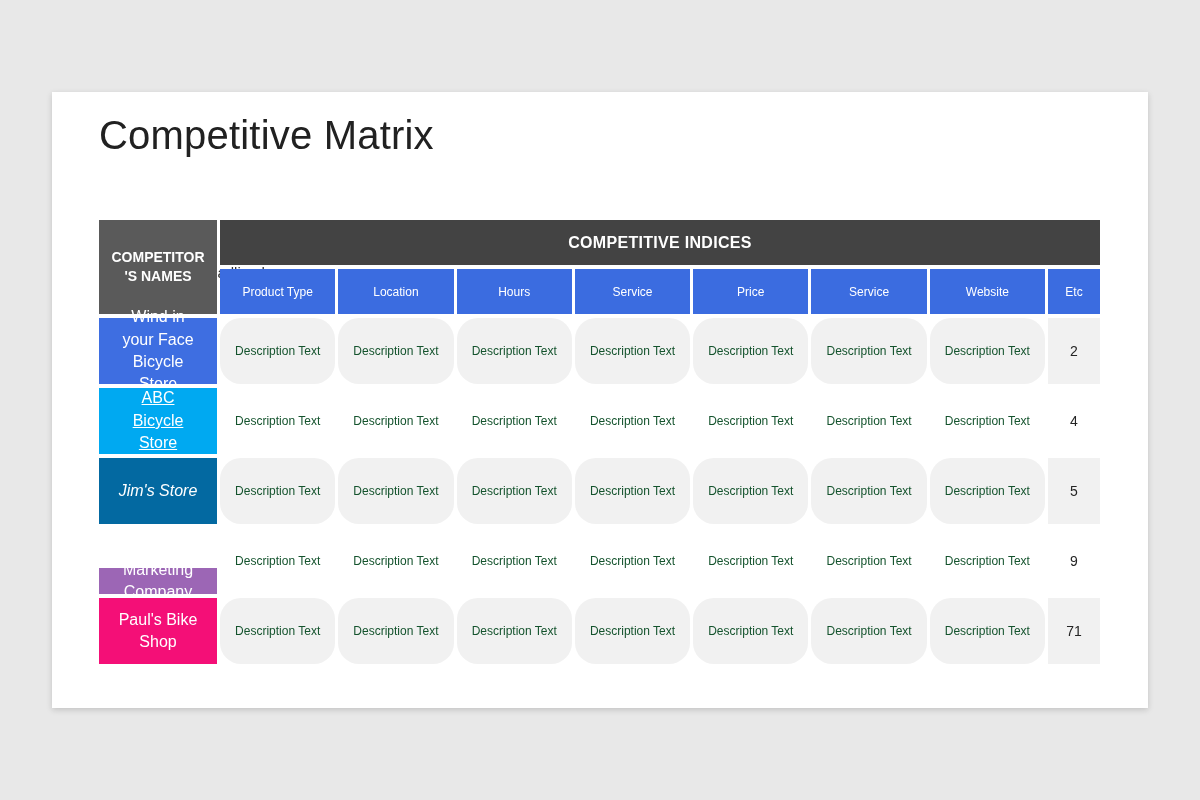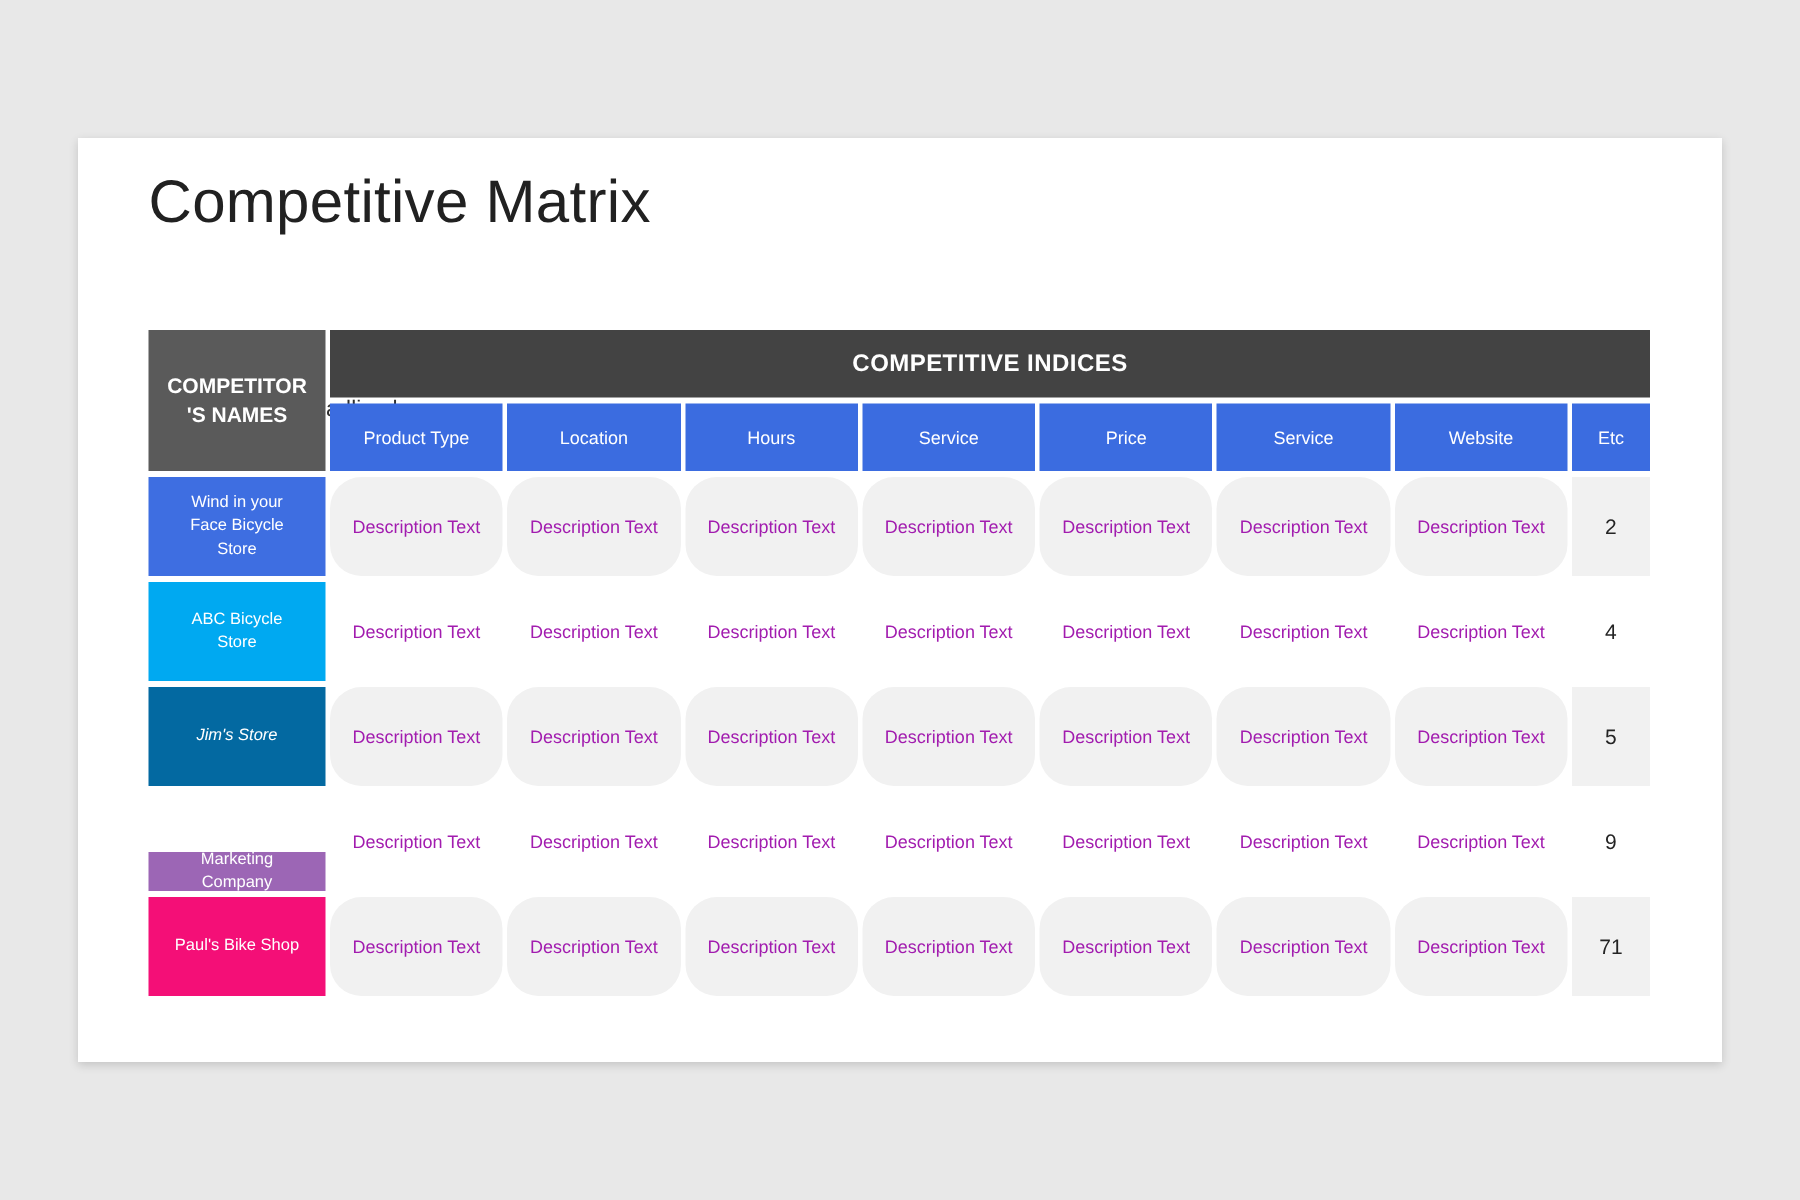--- a/index.html
+++ b/index.html
@@ -79,27 +79,27 @@
     letter-spacing: 0.3px;
   }
   .colhead {
     background: var(--colhead-bg, #3b6ce0);
     color: #ffffff;
     font-size: 12px;
     font-weight: 400;
   }
   .rowlabel {
     color: #ffffff;
-    font-size: 11px;
+    font-size: 16px;
     line-height: 1.4;
     padding: 0 16px;
   }
   .desc {
     font-size: 12px;
-    color: #a21caf;
+    color: #14532d;
     border-radius: 21px;
   }
   .etc {
     font-size: 14px;
     color: #242424;
   }
   .odd  { background: var(--odd-bg, #f1f1f1); }
   .even { background: var(--even-bg, #ffffff); }
 </style>
 </head>
@@ -122,21 +122,21 @@
         <div class="cell colhead">Etc</div>
         <div class="cell rowlabel" style="background: rgb(62, 110, 225);">Wind in your Face Bicycle Store</div>
         <div class="cell desc odd">Description Text</div>
         <div class="cell desc odd">Description Text</div>
         <div class="cell desc odd">Description Text</div>
         <div class="cell desc odd">Description Text</div>
         <div class="cell desc odd">Description Text</div>
         <div class="cell desc odd">Description Text</div>
         <div class="cell desc odd">Description Text</div>
         <div class="cell etc odd">2</div>
-        <div class="cell rowlabel" style="background: rgb(0, 169, 241);">ABC Bicycle Store</div>
+        <div class="cell rowlabel" style="background: rgb(0, 169, 241); text-decoration: underline;">ABC Bicycle Store</div>
         <div class="cell desc even">Description Text</div>
         <div class="cell desc even">Description Text</div>
         <div class="cell desc even">Description Text</div>
         <div class="cell desc even">Description Text</div>
         <div class="cell desc even">Description Text</div>
         <div class="cell desc even">Description Text</div>
         <div class="cell desc even">Description Text</div>
         <div class="cell etc even">4</div>
         <div class="cell rowlabel" style="background: #0369a1; font-style: italic;">Jim's Store</div>
         <div class="cell desc odd">Description Text</div>

